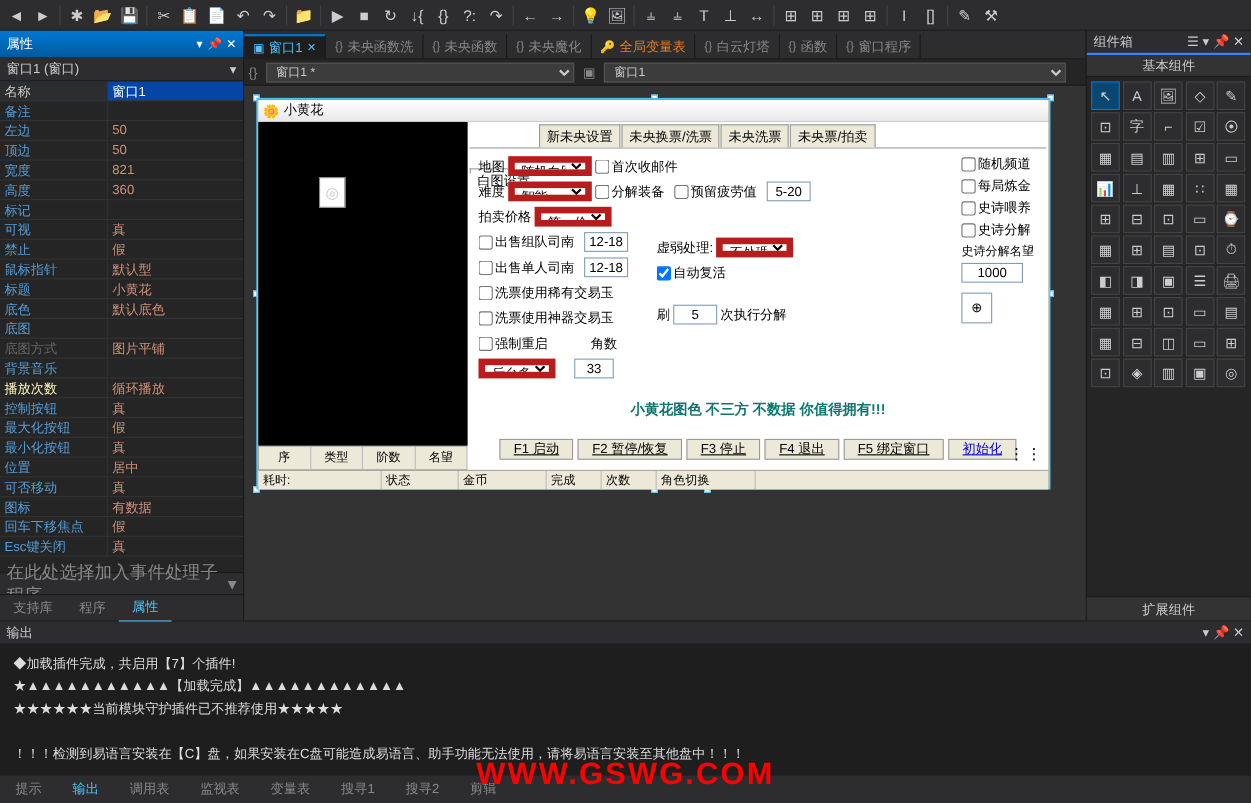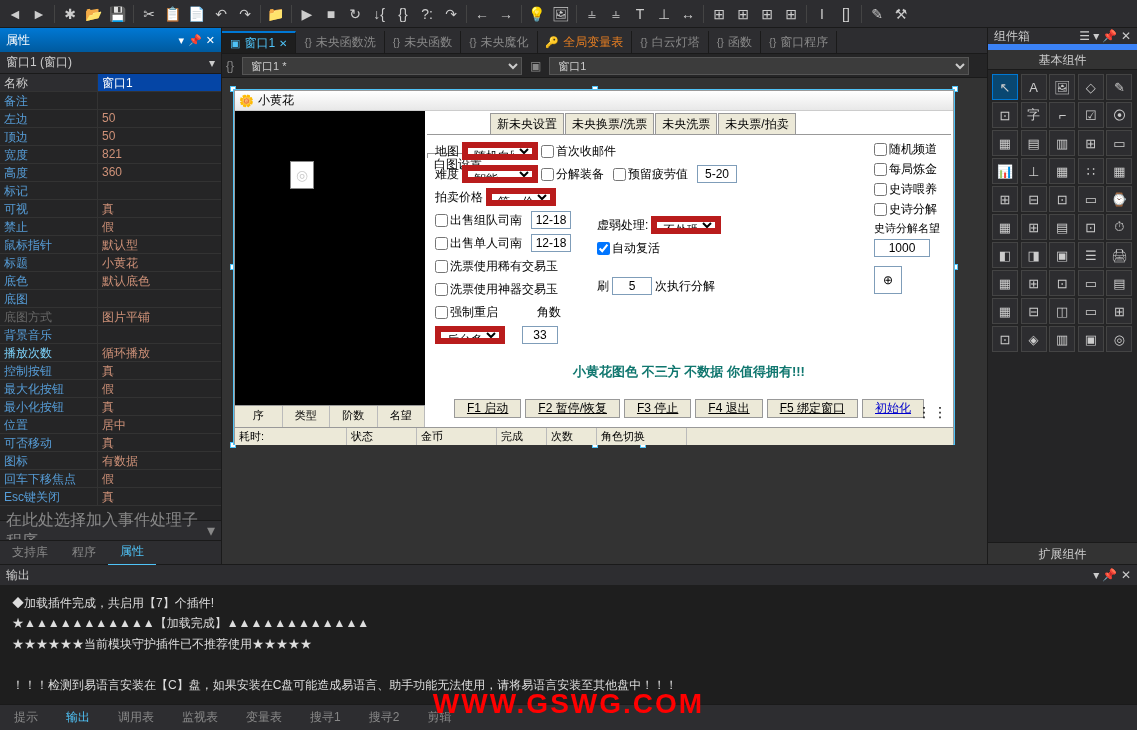--- a/index.html
+++ b/index.html
@@ -78,21 +78,21 @@
 
 .promo-text { color: #0f766e; text-align: center; margin: 18px 0; font-size: 13px; font-weight: bold; }
 .form-buttons { display: flex; gap: 4px; justify-content: center; margin-top: 4px; }
 .form-btn { border: 1px solid #999; background: #ece9d8; padding: 0 12px; cursor: pointer; font-size: 12px; text-decoration: underline; }
 .form-btn.init { color: #00c; }
 .form-status { height: 18px; background: #ece9d8; display: flex; border-top: 1px solid #999; }
 .status-cell { border-right: 1px solid #bbb; padding: 1px 4px; color: #000; font-size: 11px; display: flex; align-items: center; }
 
 
 .palette { width: 150px; background: #252526; border-left: 1px solid #1a1a1a; display: flex; flex-direction: column; }
-.palette-header { height: 22px; background: #2d2d30; display: flex; align-items: center; justify-content: space-between; padding: 0 6px; border-bottom: 6px solid #3b82f6; }
+.palette-header { height: 22px; background: #2d2d30; display: flex; align-items: center; justify-content: space-between; padding: 0 6px; border-bottom: 2px solid #3b82f6; }
 .palette-title { height: 20px; background: #333; text-align: center; padding: 2px; border-bottom: 1px solid #1a1a1a; }
 .palette-grid { flex: 1; padding: 4px; display: grid; grid-template-columns: repeat(5, 1fr); gap: 2px; align-content: start; }
 .palette-item { width: 26px; height: 26px; border: 1px solid #444; background: #2d2d30; display: flex; align-items: center; justify-content: center; cursor: pointer; font-size: 13px; }
 .palette-item.sel { border-color: #0078d4; background: #094771; }
 .palette-footer { height: 22px; background: #333; text-align: center; padding: 3px; border-top: 1px solid #1a1a1a; cursor: pointer; }
 
 
 .output-panel { height: 166px; background: #1e1e1e; border-top: 1px solid #1a1a1a; display: flex; flex-direction: column; }
 .output-header { height: 20px; background: #2d2d30; display: flex; align-items: center; padding: 0 6px; justify-content: space-between; }
 .output-body { flex: 1; padding: 8px 12px; overflow: auto; color: #ddd; line-height: 1.7; font-size: 12px; }
@@ -226,21 +226,21 @@
         </div>
         <div class="prop-row">
           <div class="prop-key" style="color: rgb(102, 102, 102);">底图方式</div>
           <div class="prop-val">图片平铺</div>
         </div>
         <div class="prop-row">
           <div class="prop-key">背景音乐</div>
           <div class="prop-val"></div>
         </div>
         <div class="prop-row">
-          <div class="prop-key" style="color: #7dd3fc;">播放次数</div>
+          <div class="prop-key" style="color: #fef9c3;">播放次数</div>
           <div class="prop-val">循环播放</div>
         </div>
         <div class="prop-row">
           <div class="prop-key">控制按钮</div>
           <div class="prop-val">真</div>
         </div>
         <div class="prop-row">
           <div class="prop-key indent">最大化按钮</div>
           <div class="prop-val">假</div>
         </div>

